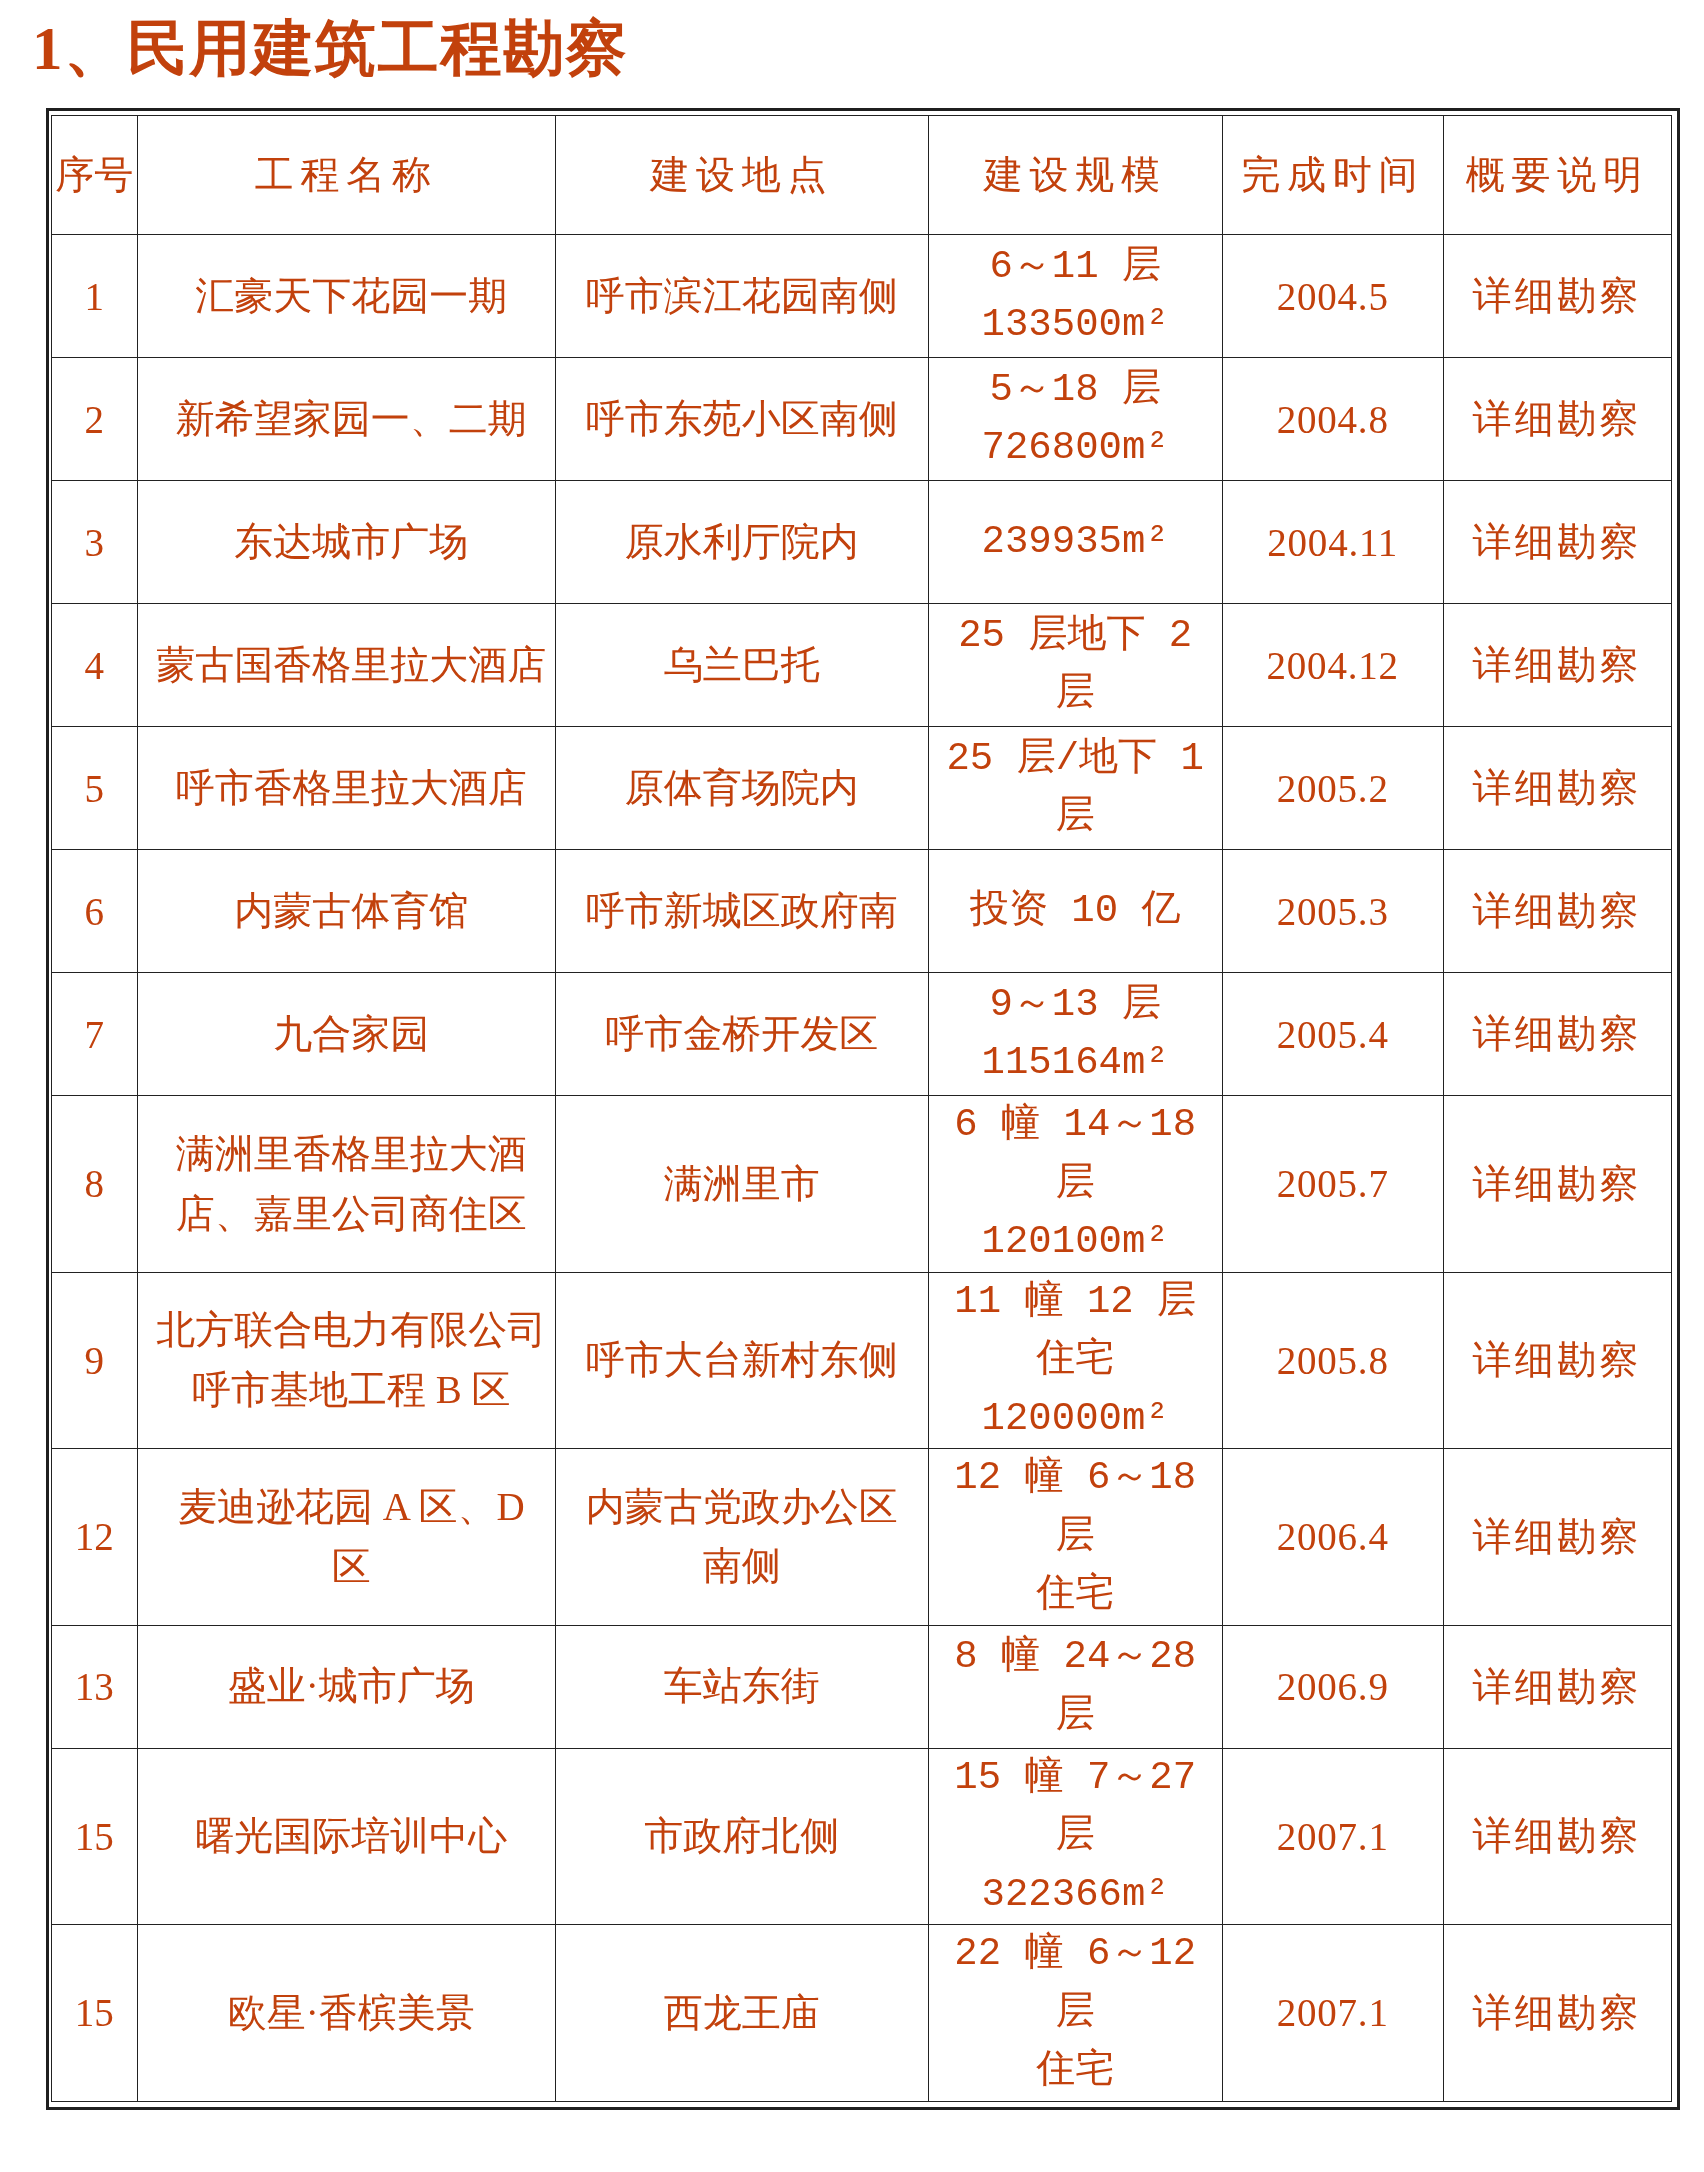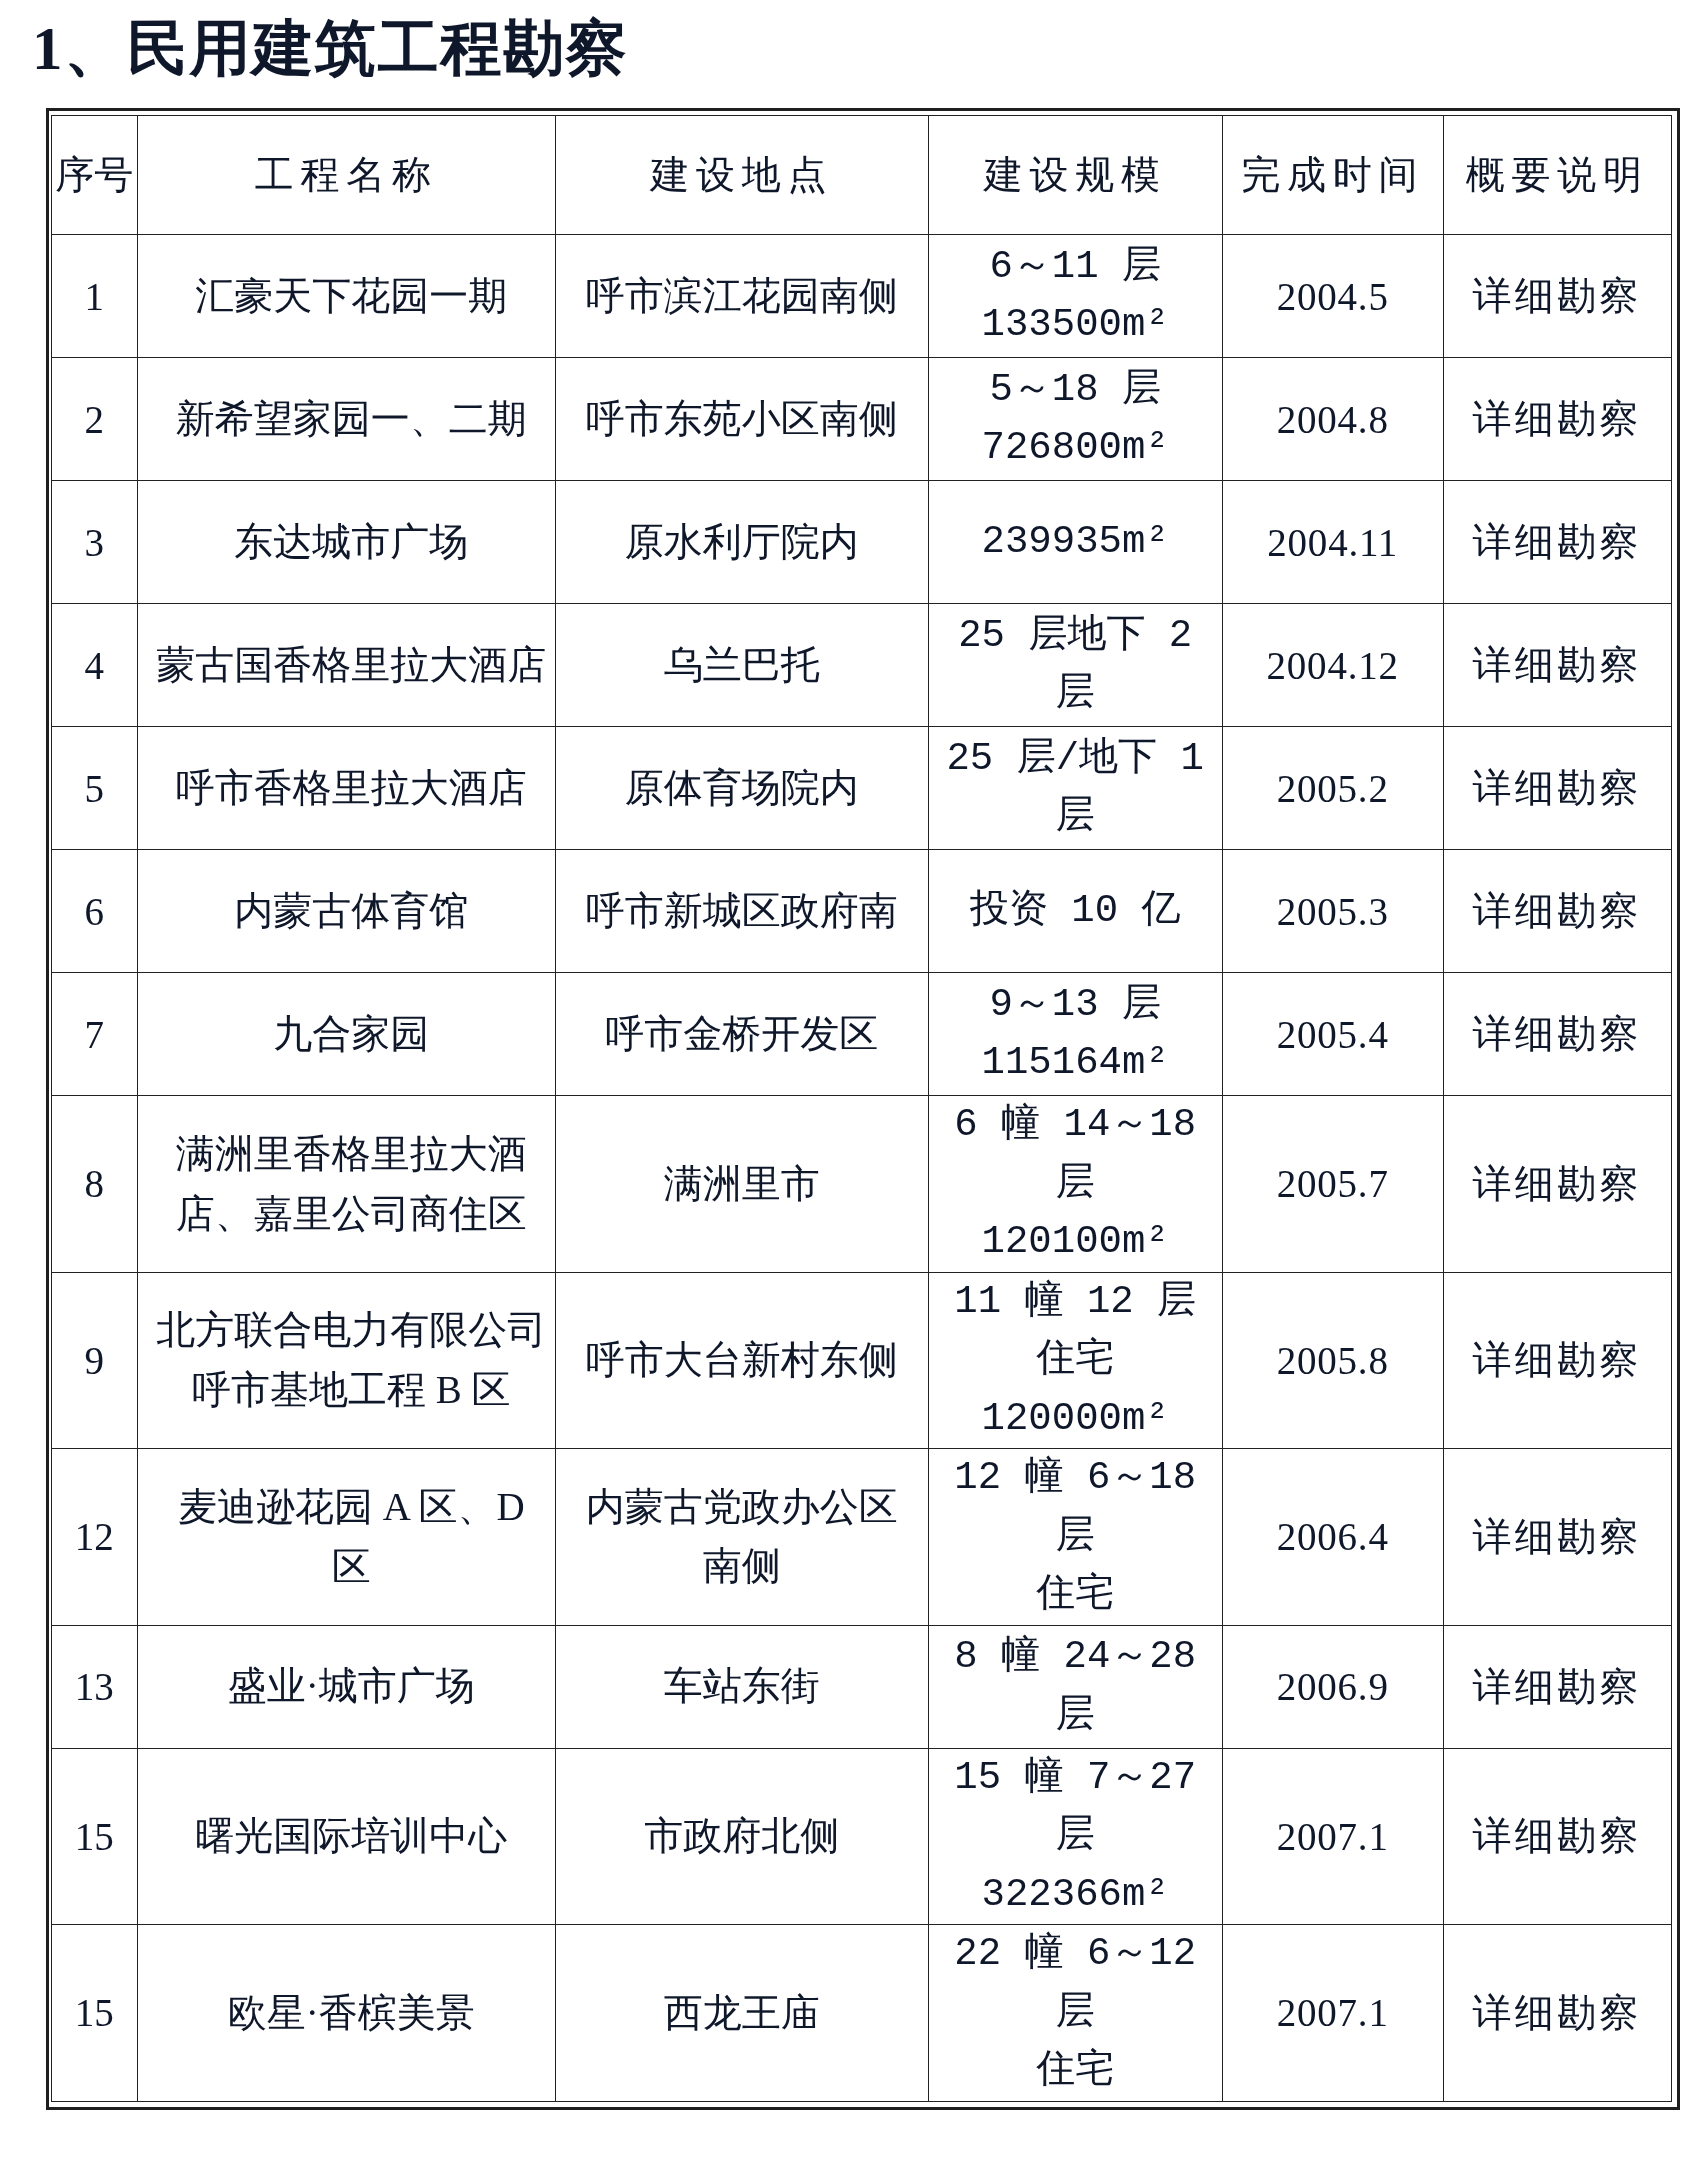--- a/index.html
+++ b/index.html
@@ -6,21 +6,21 @@
     margin: 0;
     padding: 0;
     background: #e8e8e8;
   }
   .page {
     position: relative;
     width: 1704px;
     height: 2172px;
     background: #ffffff;
     font-family: "Liberation Serif", "DejaVu Serif", serif;
-    color: #0f172a;
+    color: #c2410c;
     overflow: hidden;
   }
   .page-title {
     position: absolute;
     left: 32px;
     top: 8.4px;
     font-size: 61px;
     font-weight: bold;
     letter-spacing: 1.7px;
     white-space: nowrap;

